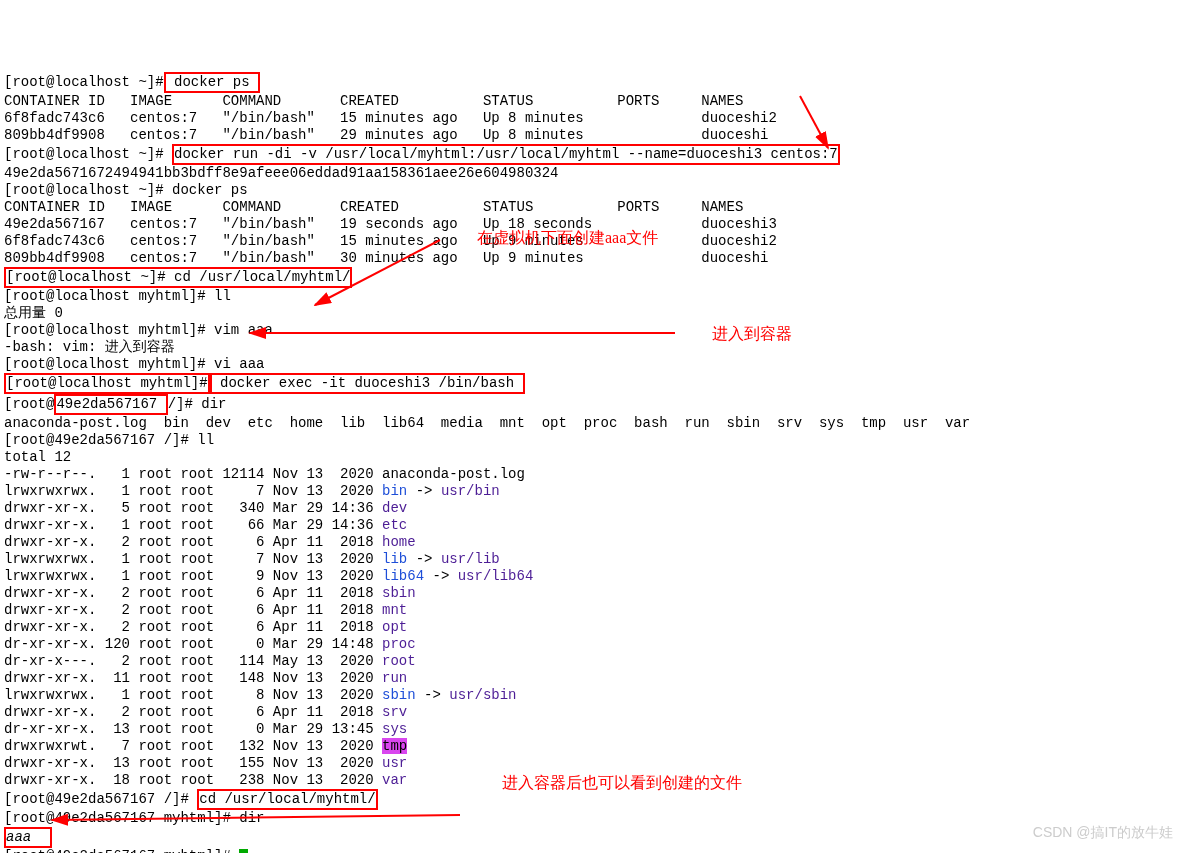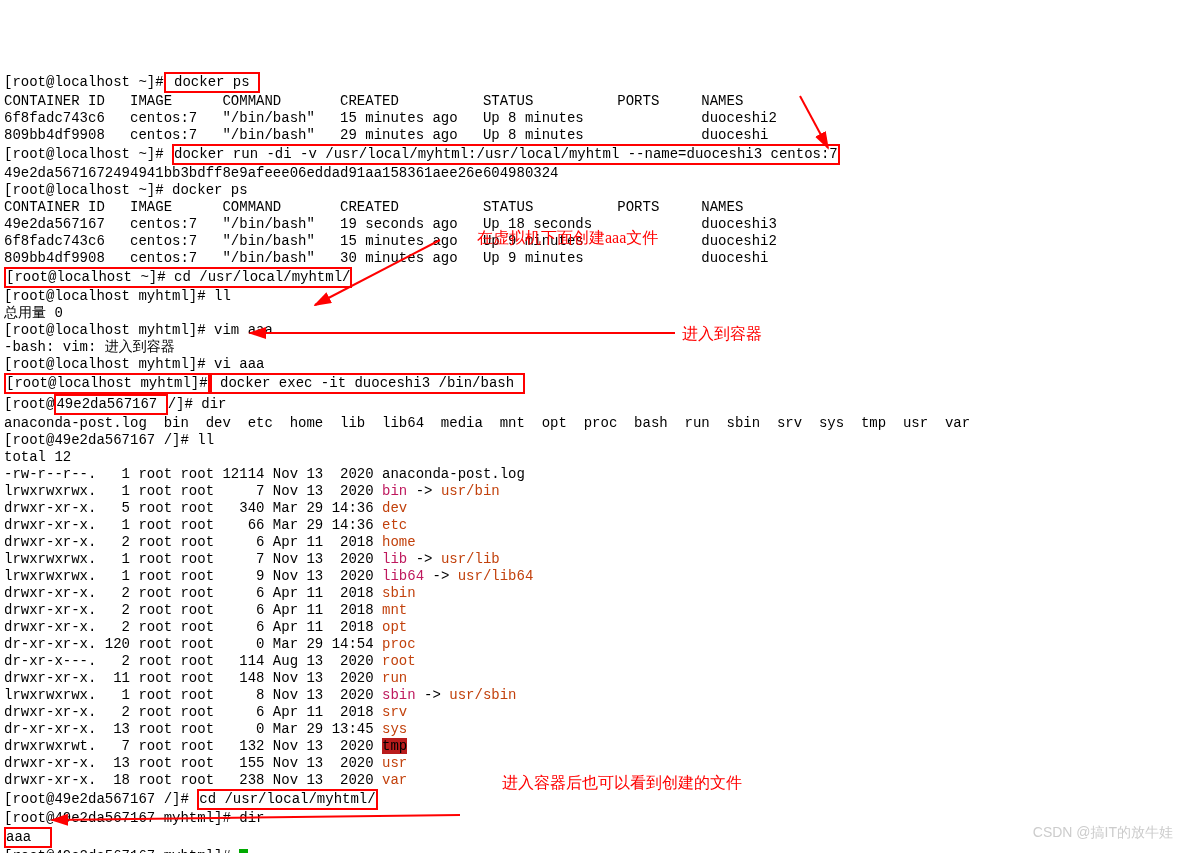--- a/index.html
+++ b/index.html
@@ -16,23 +16,23 @@
   height: 853px;
   box-sizing: border-box;
   overflow: hidden;
 }
 .box-red {
   border: 2px solid #ff0000;
   display: inline-block;
   box-sizing: border-box;
   text-align: right;
 }
-.cyan { color: #be185d; }
-.blue { color: #c2410c; }
-.green-bg { background: #b91c1c; color: #000; }
+.cyan { color: #1d4ed8; }
+.blue { color: #4c1d95; }
+.green-bg { background: #d946ef; color: #000; }
 .cursor { background: #00aa00; display: inline-block; width: 9px; height: 15px; vertical-align: middle; }
 .red-text { color: #ff0000; font-family: "SimSun", "宋体", serif; font-size: 16px; }
 .arrow { position: absolute; pointer-events: none; }
 .watermark {
   position: absolute;
   bottom: 12px;
   right: 12px;
   color: #cccccc;
   font-family: sans-serif;
   font-size: 14px;
@@ -69,37 +69,37 @@
 <span>-rw-r--r--.   1 root root 12114 Nov 13  2020 </span><span>anaconda-post.log</span>
 <span>lrwxrwxrwx.   1 root root     7 Nov 13  2020 </span><span class="cyan">bin</span><span> -&gt; </span><span class="blue">usr/bin</span>
 <span>drwxr-xr-x.   5 root root   340 Mar 29 14:36 </span><span class="blue">dev</span>
 <span>drwxr-xr-x.   1 root root    66 Mar 29 14:36 </span><span class="blue">etc</span>
 <span>drwxr-xr-x.   2 root root     6 Apr 11  2018 </span><span class="blue">home</span>
 <span>lrwxrwxrwx.   1 root root     7 Nov 13  2020 </span><span class="cyan">lib</span><span> -&gt; </span><span class="blue">usr/lib</span>
 <span>lrwxrwxrwx.   1 root root     9 Nov 13  2020 </span><span class="cyan">lib64</span><span> -&gt; </span><span class="blue">usr/lib64</span>
 <span>drwxr-xr-x.   2 root root     6 Apr 11  2018 </span><span class="blue">sbin</span>
 <span>drwxr-xr-x.   2 root root     6 Apr 11  2018 </span><span class="blue">mnt</span>
 <span>drwxr-xr-x.   2 root root     6 Apr 11  2018 </span><span class="blue">opt</span>
-<span>dr-xr-xr-x. 120 root root     0 Mar 29 14:54 </span><span class="blue">proc</span>
-<span>dr-xr-x---.   2 root root   114 Aug 13  2020 </span><span class="blue">root</span>
+<span>dr-xr-xr-x. 120 root root     0 Mar 29 14:48 </span><span class="blue">proc</span>
+<span>dr-xr-x---.   2 root root   114 May 13  2020 </span><span class="blue">root</span>
 <span>drwxr-xr-x.  11 root root   148 Nov 13  2020 </span><span class="blue">run</span>
 <span>lrwxrwxrwx.   1 root root     8 Nov 13  2020 </span><span class="cyan">sbin</span><span> -&gt; </span><span class="blue">usr/sbin</span>
 <span>drwxr-xr-x.   2 root root     6 Apr 11  2018 </span><span class="blue">srv</span>
 <span>dr-xr-xr-x.  13 root root     0 Mar 29 13:45 </span><span class="blue">sys</span>
 <span>drwxrwxrwt.   7 root root   132 Nov 13  2020 </span><span class="green-bg">tmp</span>
 <span>drwxr-xr-x.  13 root root   155 Nov 13  2020 </span><span class="blue">usr</span>
 <span>drwxr-xr-x.  18 root root   238 Nov 13  2020 </span><span class="blue">var</span>
 <span>[root@49e2da567167 /]# </span><span class="box-red">cd /usr/local/myhtml/</span>
 <span>[root@49e2da567167 myhtml]# dir</span>
-<span class="box-red" style="padding-right: 10px;">aaa </span>
+<span class="box-red" style="padding-right: 10px; font-style: italic;">aaa </span>
 <span>[root@49e2da567167 myhtml]# </span><span class="cursor"></span></div>
 
 
 <span class="abs red-text" style="left:445px; top:229px;">在虚拟机下面创建aaa文件</span>
-<span class="abs red-text" style="left:650px; top:325px;font-family:Liberation Serif, serif;">进入到容器</span>
+<span class="abs red-text" style="left:680px; top:325px;font-family:Liberation Serif, serif;">进入到容器</span>
 <span class="abs red-text" style="left:470px; top:774px;">进入容器后也可以看到创建的文件</span>
 
 
 <svg class="arrow" style="left:0;top:0;width:1185px;height:853px;">
   <defs>
     <marker id="ah" markerWidth="10" markerHeight="10" refX="8" refY="3" orient="auto">
       <path d="M0,0 L0,6 L9,3 z" fill="#ff0000"></path>
     </marker>
   </defs>
   <line x1="800" y1="96" x2="828" y2="148" stroke="#ff0000" stroke-width="2" marker-end="url(#ah)"></line>

